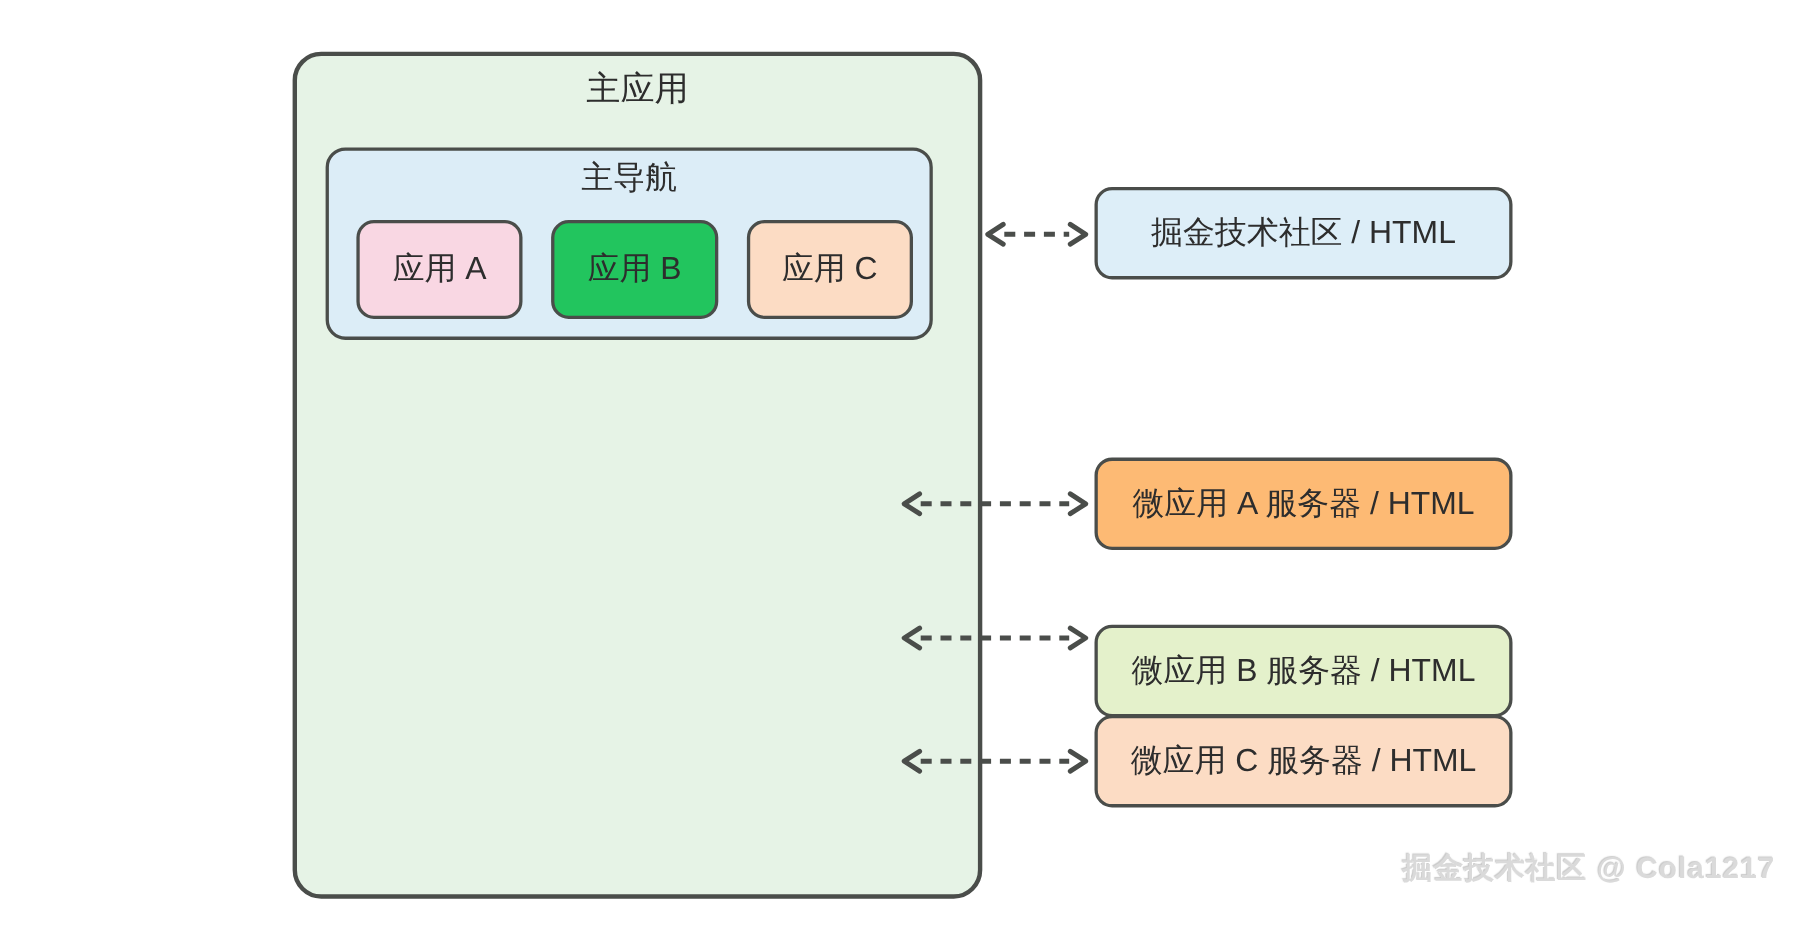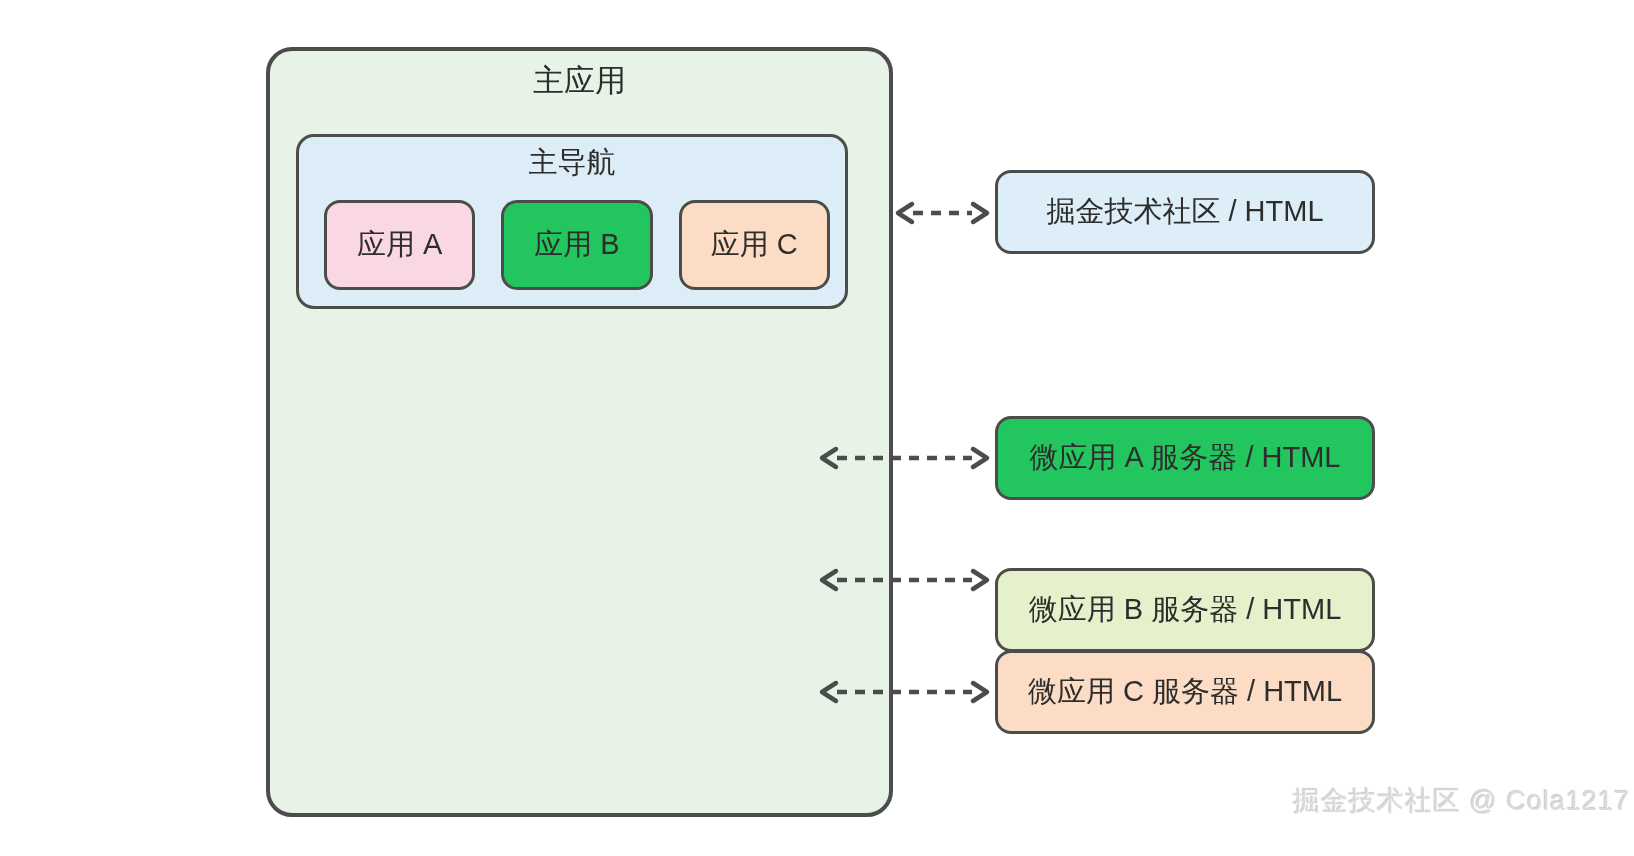--- a/index.html
+++ b/index.html
@@ -59,24 +59,23 @@
   .server-main{top:170px;}
   .server-a{top:416px;}
   .server-b{top:568px;}
   .server-c{top:650px;}
   
   .arrows{position:absolute;left:0;top:0;pointer-events:none;}
   .arrows line{stroke:#4a4d4a;stroke-width:4.5;stroke-dasharray:10 8;}
   .arrows path{stroke:#4a4d4a;stroke-width:4.5;fill:none;stroke-linecap:round;stroke-linejoin:round;}
   
   .watermark{
-    position:absolute;right:4px;top:771px;font-size:27px;font-weight:400;
+    position:absolute;right:20px;top:771px;font-size:27px;font-weight:700;
     color:#dadada;letter-spacing:1px;
     text-shadow:1px 1px 0 rgba(255,255,255,.95),-1px -1px 1px rgba(150,150,150,.5);
-    margin-top:12px;
   }
 </style>
 </head>
 <body>
 
 <div class="canvas">
 
   <div class="main-app" style="background: rgb(230, 243, 230);">
     <div class="main-title">主应用</div>
 
@@ -85,21 +84,21 @@
       <div class="nav-row">
         <div class="chip" style="background: rgb(249, 215, 227);">应用 A</div>
         <div class="chip" style="background: #22c55e;">应用 B</div>
         <div class="chip" style="background: rgb(252, 220, 196);">应用 C</div>
       </div>
     </div>
 
   </div>
 
   <div class="server-box server-main" style="background: rgb(221, 238, 248);">掘金技术社区 / HTML</div>
-  <div class="server-box server-a" style="background: #22c55e;">微应用 A 服务器 / HTML</div>
+  <div class="server-box server-a" style="background: #fdba74;">微应用 A 服务器 / HTML</div>
   <div class="server-box server-b" style="background: rgb(228, 241, 203);">微应用 B 服务器 / HTML</div>
   <div class="server-box server-c" style="background: rgb(252, 220, 196);">微应用 C 服务器 / HTML</div>
 
   <svg class="arrows" width="1634" height="856" viewBox="0 0 1634 856">
     <g>
       <line x1="913" y1="213" x2="972" y2="213"></line>
       <path d="M 912 204 L 898 213 L 912 222"></path>
       <path d="M 973 204 L 987 213 L 973 222"></path>
     </g>
     <g>

